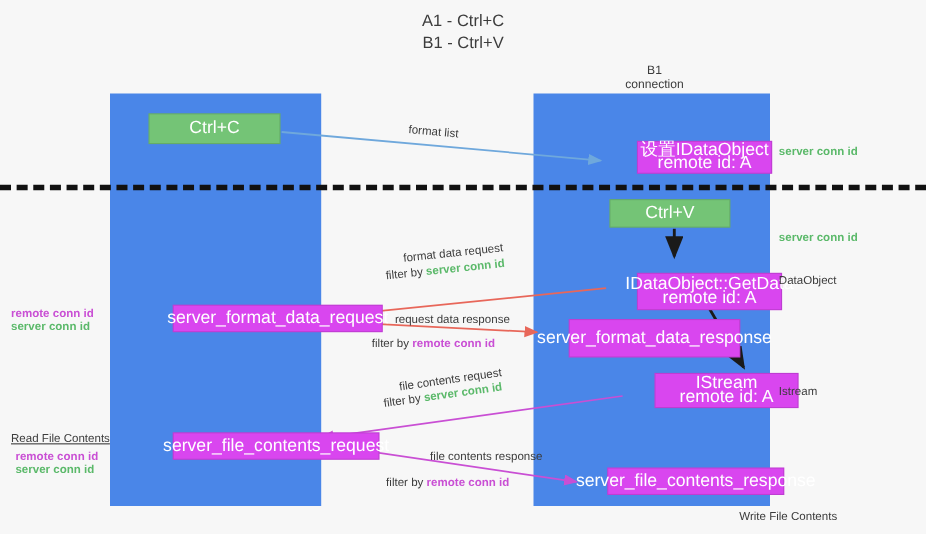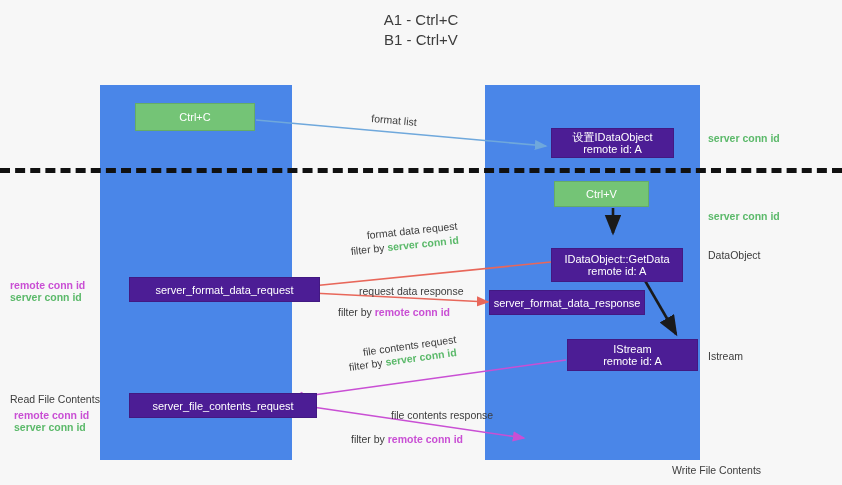--- a/index.html
+++ b/index.html
@@ -39,28 +39,28 @@
     white-space: pre-line;
   }
   .node {
     position: absolute;
     box-sizing: border-box;
     display: flex;
     flex-direction: column;
     align-items: center;
     justify-content: center;
     text-align: center;
-    font-size: 11px;
+    font-size: 16px;
     line-height: 12px;
     color: #ffffff;
     white-space: pre-line;
     border: 1px solid rgba(0,0,0,0.12);
   }
   .node.green { background: #6aa84f; background: #74c476; }
-  .node.orange { background: #4c1d95; }
+  .node.orange { background: #d946ef; margin-left: 28px; }
   .divider {
     position: absolute;
     left: 0;
     top: 168px;
     width: 842px;
     height: 0;
     border-top: 5px dashed #111111;
   }
   .side-label {
     position: absolute;
@@ -89,20 +89,22 @@
   }
 </style>
 </head>
 <body>
 
 <div id="stage">
 
   <div class="page-title">A1 - Ctrl+C
 B1 - Ctrl+V</div>
 
+  <div class="lane-title" style="left:530px; top:58px; width:130px;">B1
+connection</div>
 
   <div class="lane" style="left:100px; top:85px; width:192px; height:375px;"></div>
   <div class="lane" style="left:485px; top:85px; width:215px; height:375px;"></div>
 
   <svg class="wires" viewBox="0 0 842 485">
     <defs>
       <marker id="ah-blue" markerWidth="9" markerHeight="9" refX="7" refY="3.2" orient="auto">
         <path d="M0,0 L8,3.2 L0,6.4 z" fill="#6fa8dc"></path>
       </marker>
       <marker id="ah-red" markerWidth="9" markerHeight="9" refX="7" refY="3.2" orient="auto">
@@ -135,41 +137,42 @@
 
   <div class="node green" style="left:135px; top:103px; width:120px; height:28px;">Ctrl+C</div>
 
   <div class="node orange" style="left:129px; top:277px; width:191px; height:25px;">server_format_data_request</div>
 
   <div class="node orange" style="left:129px; top:393px; width:188px; height:25px;">server_file_contents_request</div>
 
   <div class="node orange" style="left:551px; top:128px; width:123px; height:30px;">设置IDataObject
 remote id: A</div>
 
-  <div class="node green" style="left:554px; top:181px; width:95px; height:26px;">Ctrl+V</div>
+  <div class="node green" style="left:554px; top:181px; width:110px; height:26px;">Ctrl+V</div>
 
   <div class="node orange" style="left:551px; top:248px; width:132px; height:34px;">IDataObject::GetData
 remote id: A</div>
 
   <div class="node orange" style="left:567px; top:339px; width:131px; height:32px;">IStream
 remote id: A</div>
 
-  <div class="node orange" style="left:489px; top:290px; width:156px; height:25px;">server_format_data_response</div>
+  <div class="node orange" style="left:489px; top:290px; width:156px; height:35px;">server_format_data_response</div>
 
+  <div class="node orange" style="left:524px; top:425px; width:161px; height:25px;">server_file_contents_response</div>
 
   <div class="side-label green" style="left:708px; top:132px;">server conn id</div>
   <div class="side-label green" style="left:708px; top:210px;">server conn id</div>
   <div class="side-label" style="left:708px; top:249px;">DataObject</div>
   <div class="side-label" style="left:708px; top:350px;">Istream</div>
   <div class="side-label" style="left:672px; top:432px;margin-top:32px;">Write File Contents</div>
 
   <div class="side-label magenta" style="left:10px; top:279px;">remote conn id</div>
   <div class="side-label green" style="left:10px; top:291px;">server conn id</div>
 
-  <div class="side-label" style="left:10px; top:393px;">Read File Contents</div>
+  <div class="side-label" style="left:10px; top:393px;text-decoration:underline;">Read File Contents</div>
   <div class="side-label magenta" style="left:14px; top:409px;">remote conn id</div>
   <div class="side-label green" style="left:14px; top:421px;">server conn id</div>
 
   <div class="edge-label" style="left:372px; top:111px; transform: rotate(5deg);">format list</div>
 
   <div class="edge-label" style="left:366px; top:228px; transform: rotate(-6deg);">format data request</div>
   <div class="edge-label" style="left:350px; top:244px; transform: rotate(-6deg);"><span>filter by </span><span class="g">server conn id</span></div>
 
   <div class="edge-label" style="left:359px; top:284px;">request data response</div>
   <div class="edge-label" style="left:338px; top:305px;"><span>filter by </span><span class="m">remote conn id</span></div>

